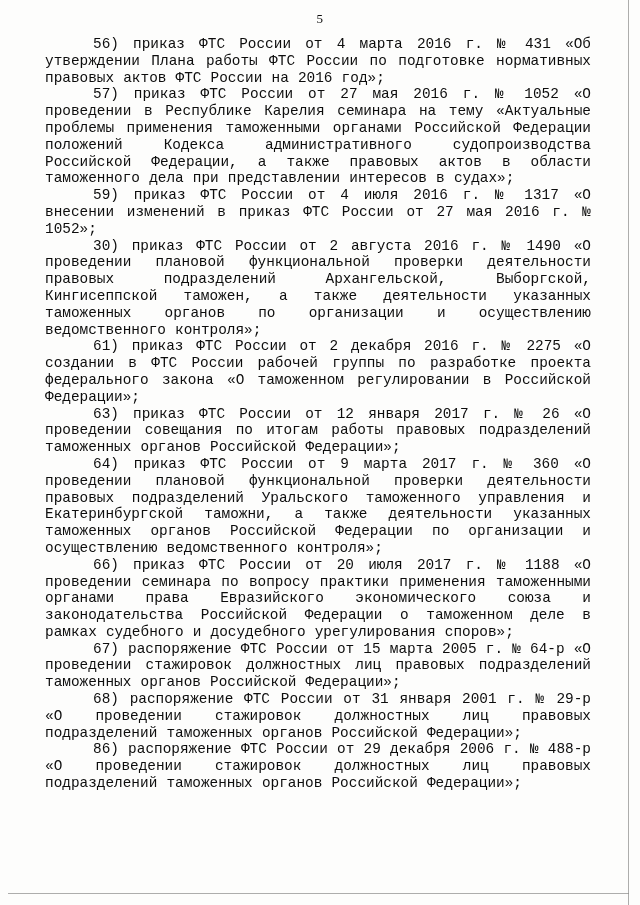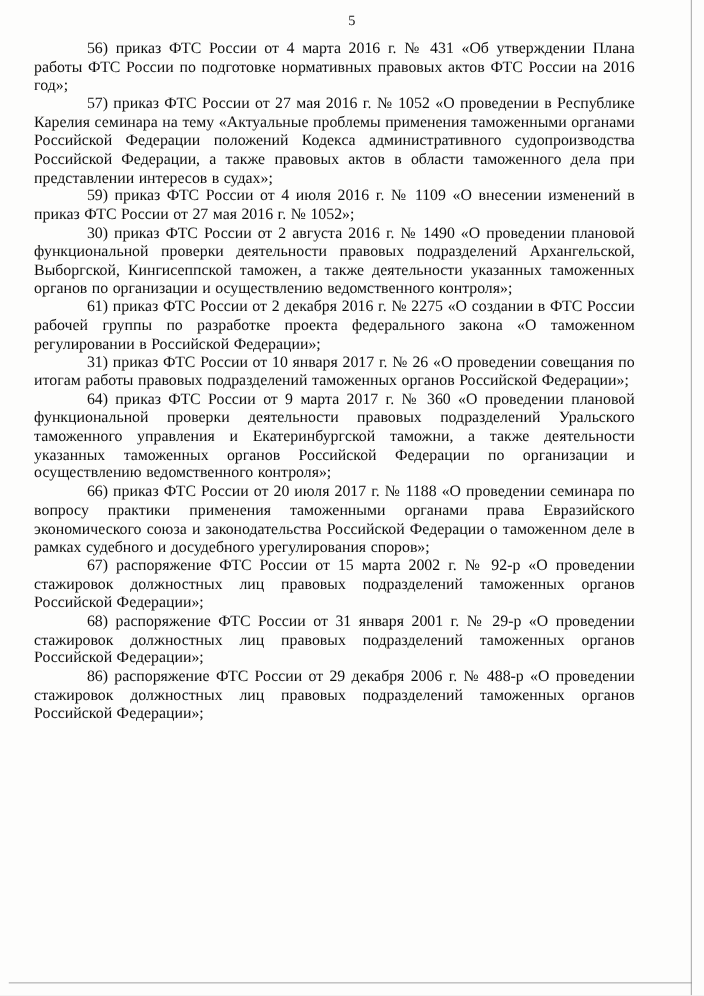--- a/index.html
+++ b/index.html
@@ -40,48 +40,49 @@
       top: 11px;
       left: 0;
       width: 100%;
       text-align: center;
       font-size: 13px;
       letter-spacing: 0.5px;
     }
     .content {
       position: absolute;
       top: 36px;
-      left: 31px;
+      left: 45px;
       width: 546px;
+      font-family: Liberation Mono, monospace;
     }
     .content p.item {
       margin: 0;
       padding: 0;
       text-align: justify;
       text-indent: 48px;
       font-size: 14.4px;
       line-height: 16.8px;
       word-spacing: 0.5px;
     }
   </style>
 </head>
 <body>
 
 <div class="page">
   <div class="page-number">5</div>
 
   <div class="content">
     <p class="item">56) приказ ФТС России от 4 марта 2016 г. № 431 «Об утверждении Плана работы ФТС России по подготовке нормативных правовых актов ФТС России на 2016 год»;</p>
     <p class="item">57) приказ ФТС России от 27 мая 2016 г. № 1052 «О проведении в Республике Карелия семинара на тему «Актуальные проблемы применения таможенными органами Российской Федерации положений Кодекса административного судопроизводства Российской Федерации, а также правовых актов в области таможенного дела при представлении интересов в судах»;</p>
-    <p class="item">59) приказ ФТС России от 4 июля 2016 г. № 1109 «О внесении изменений в приказ ФТС России от 27 мая 2016 г. № 1052»;</p>
+    <p class="item">59) приказ ФТС России от 4 июля 2016 г. № 1317 «О внесении изменений в приказ ФТС России от 27 мая 2016 г. № 1052»;</p>
     <p class="item">30) приказ ФТС России от 2 августа 2016 г. № 1490 «О проведении плановой функциональной проверки деятельности правовых подразделений Архангельской, Выборгской, Кингисеппской таможен, а также деятельности указанных таможенных органов по организации и осуществлению ведомственного контроля»;</p>
     <p class="item">61) приказ ФТС России от 2 декабря 2016 г. № 2275 «О создании в ФТС России рабочей группы по разработке проекта федерального закона «О таможенном регулировании в Российской Федерации»;</p>
-    <p class="item">31) приказ ФТС России от 10 января 2017 г. № 26 «О проведении совещания по итогам работы правовых подразделений таможенных органов Российской Федерации»;</p>
+    <p class="item">63) приказ ФТС России от 12 января 2017 г. № 26 «О проведении совещания по итогам работы правовых подразделений таможенных органов Российской Федерации»;</p>
     <p class="item">64) приказ ФТС России от 9 марта 2017 г. № 360 «О проведении плановой функциональной проверки деятельности правовых подразделений Уральского таможенного управления и Екатеринбургской таможни, а также деятельности указанных таможенных органов Российской Федерации по организации и осуществлению ведомственного контроля»;</p>
     <p class="item">66) приказ ФТС России от 20 июля 2017 г. № 1188 «О проведении семинара по вопросу практики применения таможенными органами права Евразийского экономического союза и законодательства Российской Федерации о таможенном деле в рамках судебного и досудебного урегулирования споров»;</p>
-    <p class="item">67) распоряжение ФТС России от 15 марта 2002 г. № 92-р «О проведении стажировок должностных лиц правовых подразделений таможенных органов Российской Федерации»;</p>
+    <p class="item">67) распоряжение ФТС России от 15 марта 2005 г. № 64-р «О проведении стажировок должностных лиц правовых подразделений таможенных органов Российской Федерации»;</p>
     <p class="item">68) распоряжение ФТС России от 31 января 2001 г. № 29-р «О проведении стажировок должностных лиц правовых подразделений таможенных органов Российской Федерации»;</p>
     <p class="item">86) распоряжение ФТС России от 29 декабря 2006 г. № 488-р «О проведении стажировок должностных лиц правовых подразделений таможенных органов Российской Федерации»;</p>
   </div>
 
   <div class="scan-border-right"></div>
   <div class="scan-border-bottom"></div>
 </div>
 
 </body></html>

